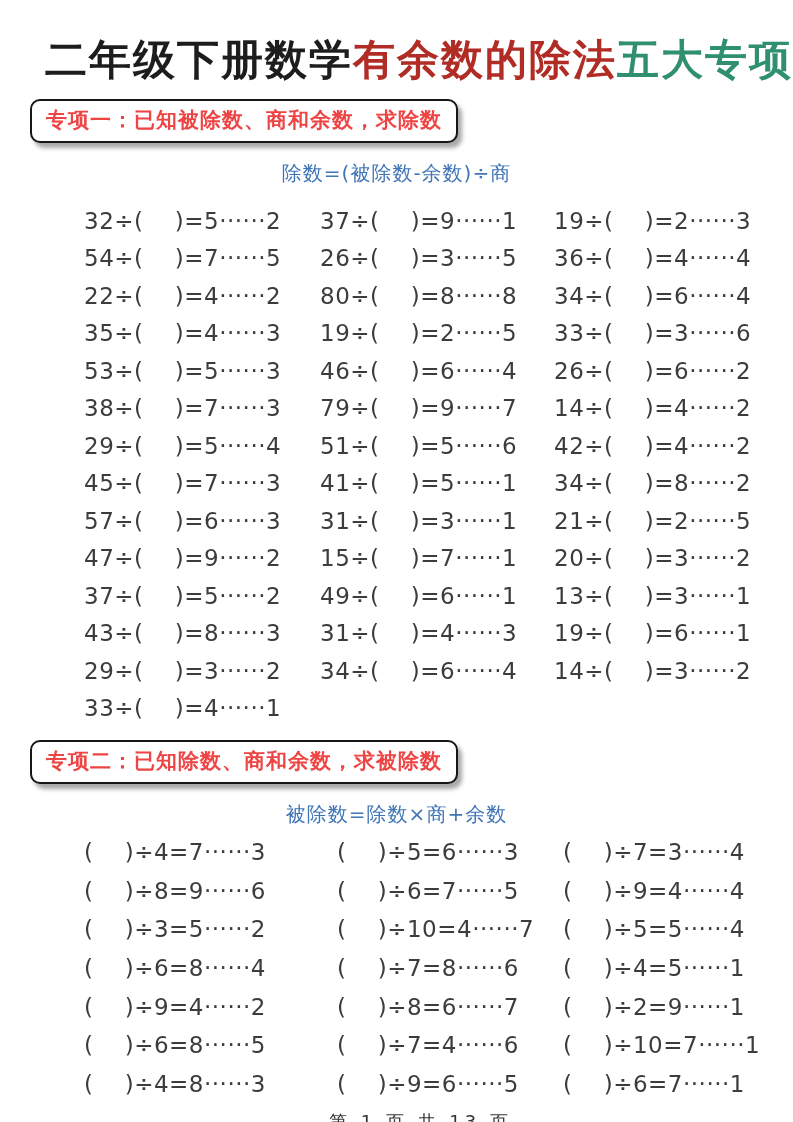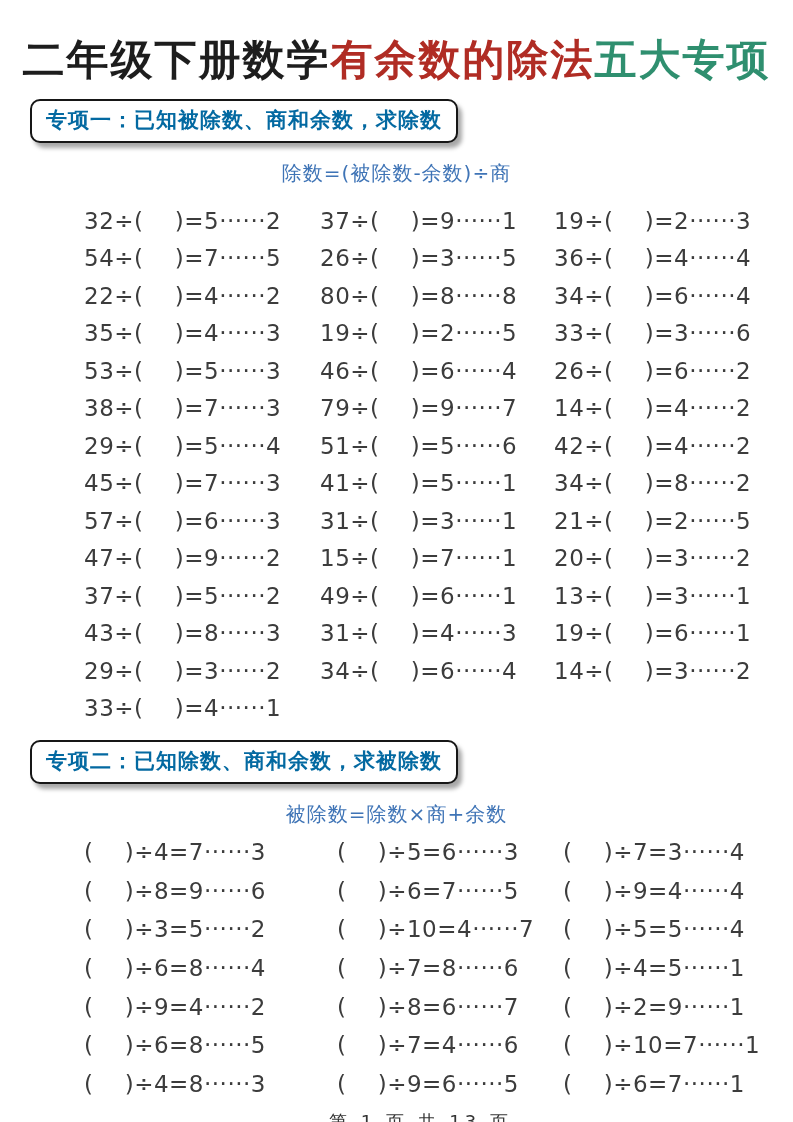--- a/index.html
+++ b/index.html
@@ -7,41 +7,41 @@
     position: relative;
     width: 793px;
     height: 1122px;
     background: #ffffff;
     overflow: hidden;
     font-family: "DejaVu Sans", sans-serif;
     box-sizing: border-box;
   }
   .title {
     margin-top: 34px;
-    text-align: center;
+    text-align: right;
     font-family: "DejaVu Serif", serif;
     font-weight: 700;
     font-size: 42px;
     line-height: 52px;
     letter-spacing: 2px;
     color: #1d1d1d;
     white-space: nowrap;
   }
   .title .red  { color: #b02c24; }
   .title .teal { color: #2f8f6f; }
   .section-header-wrap { margin: 13px 0 0 30px; }
   .section-header {
     display: inline-block;
     background: #ffffff;
     border: 2px solid #161616;
     border-radius: 10px;
     padding: 5px 14px 7px 14px;
     font-size: 21px;
     font-weight: 700;
-    color: #0369a1;
+    color: #ef4444;
     letter-spacing: 1px;
     box-shadow: 4px 5px 4px #a8a8a8;
   }
   .formula {
     margin-top: 17px;
     text-align: center;
     font-size: 20px;
     color: #3f74b6;
     letter-spacing: 1px;
   }

